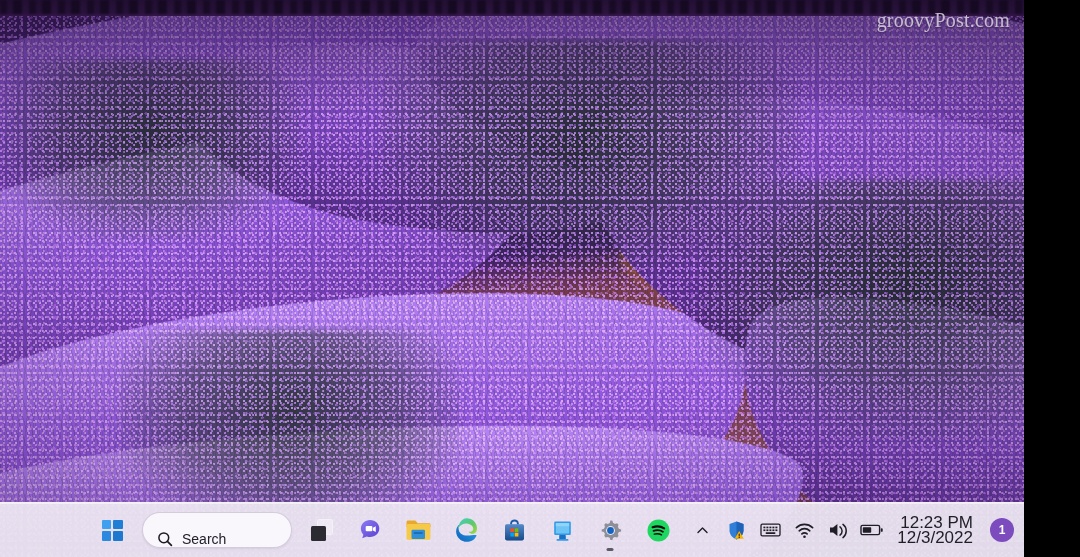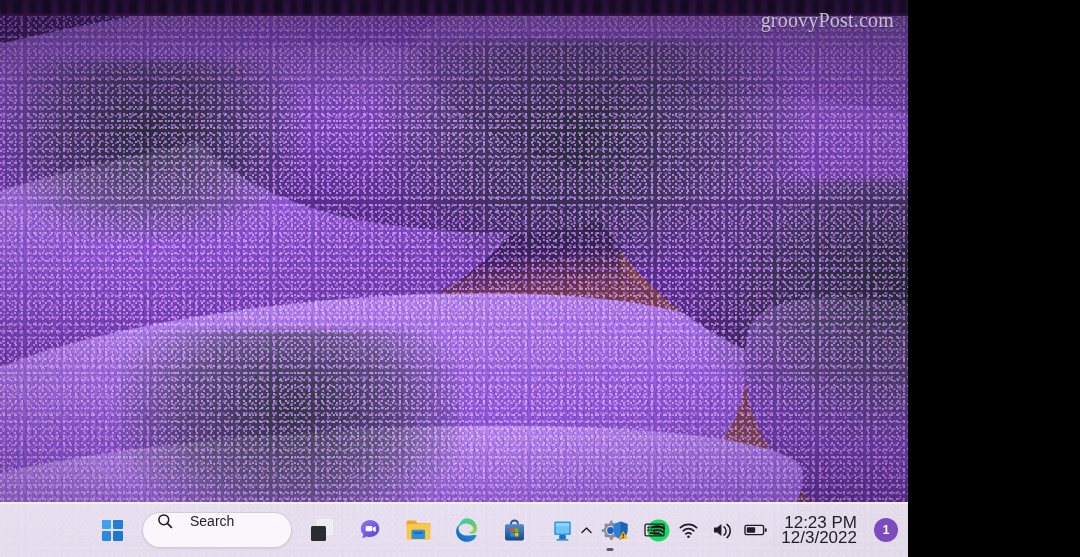--- a/index.html
+++ b/index.html
@@ -6,21 +6,21 @@
     margin: 0;
     padding: 0;
     background: #000;
   }
   body {
     font-family: "Liberation Sans", sans-serif;
   }
 
   #screen {
     position: relative;
-    width: 908px;
+    width: 1024px;
     height: 557px;
     overflow: hidden;
     background: #3d1a5c;
   }
 
   
   #wallpaper {
     position: absolute;
     inset: 0;
     overflow: hidden;
@@ -203,22 +203,22 @@
   .start-grid i:nth-child(4){ background:#1d78cf; }
 
   
   #search-pill {
     height: 34px;
     min-width: 116px;
     padding: 0 18px 0 14px;
     margin-left: 6px;
     margin-right: 6px;
     display: flex;
-    align-items: flex-start;
-    gap: 17px;
+    align-items: flex-end;
+    gap: 9px;
     background: rgba(251,249,253,0.93);
     border: 1px solid rgba(198,190,208,0.75);
     border-radius: 18px;
     box-shadow: 0 1px 2px rgba(60,40,80,.10);
     cursor: text;
   }
   #search-pill .lbl {
     font-size: 14px;
     color: #22202a;
   }

